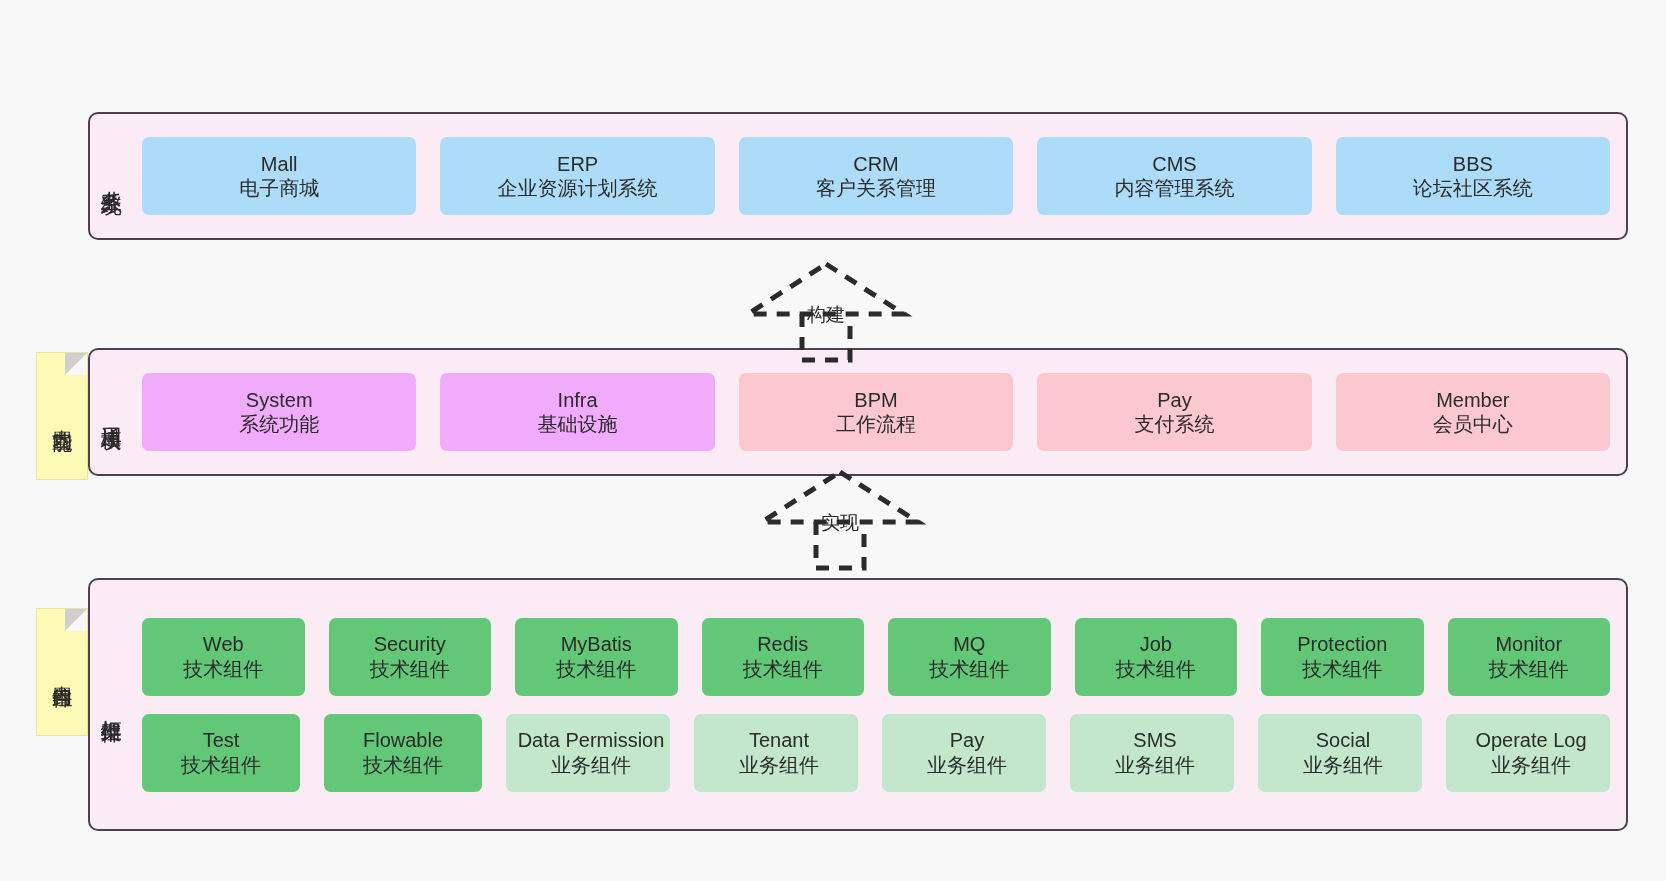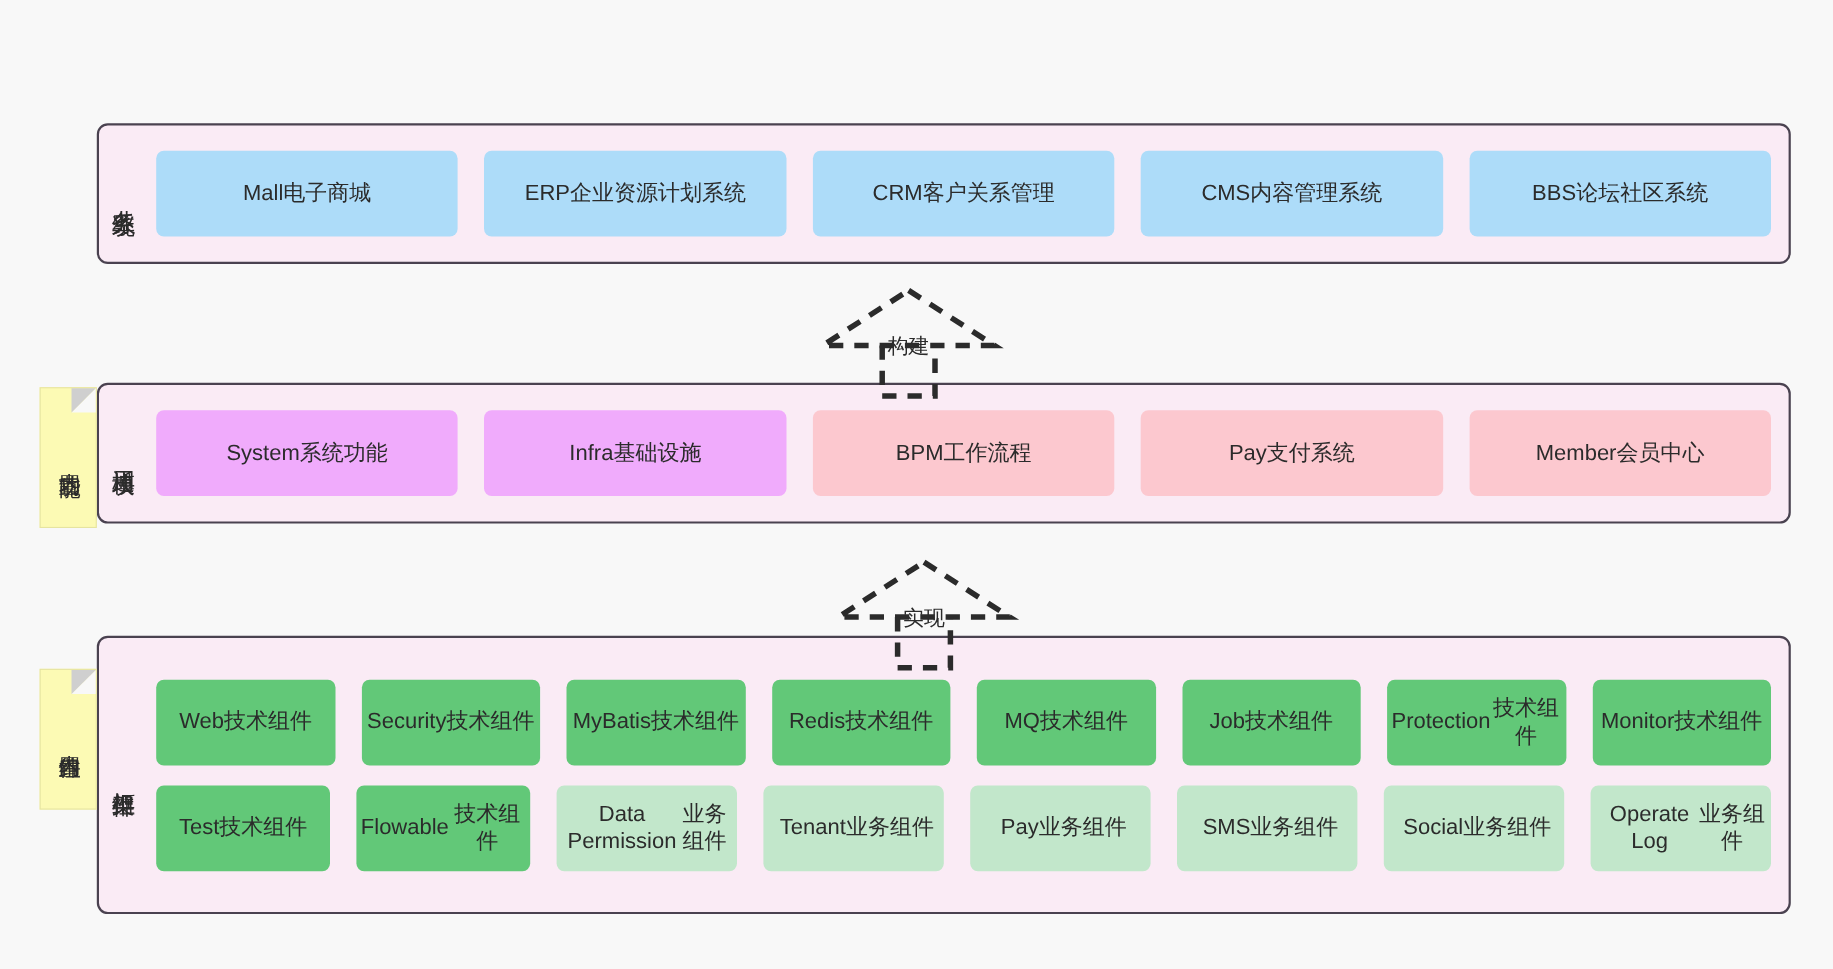--- a/index.html
+++ b/index.html
@@ -54,21 +54,21 @@
     display: flex;
     flex-direction: row;
     gap: 24px;
   }
 
   
   .card {
     flex: 1 1 0;
     border-radius: 7px;
     display: flex;
-    flex-direction: row;
+    flex-direction: column;
     align-items: center;
     justify-content: center;
     text-align: center;
     font-size: 20px;
     line-height: 1.22;
     color: #2b2b2b;
     padding: 6px 4px;
     min-height: 78px;
     user-select: none;
   }
@@ -213,21 +213,21 @@
           <span class="t2">支付系统</span>
         </div>
         <div class="card c-pink">
           <span class="t1">Member</span>
           <span class="t2">会员中心</span>
         </div>
       </div>
     </div>
   </div>
 
-  <div class="gen-arrow" style="left:750px; top:503px;font-family:Liberation Mono, monospace;">
+  <div class="gen-arrow" style="left:750px; top:464px;font-family:Liberation Mono, monospace;">
     <svg viewBox="0 0 180 110" preserveAspectRatio="none" aria-hidden="true">
       <g fill="none" stroke="#2b2b2b" stroke-width="5" stroke-dasharray="13,10" stroke-linecap="butt">
         <path d="M 90 8 L 168 58 L 12 58 Z"></path>
         <path d="M 66 58 L 66 104 L 114 104 L 114 58"></path>
       </g>
     </svg>
     <div class="gen-label">实现</div>
   </div>
 
   <div class="note" style="left:36px; top:608px; height:128px;">

